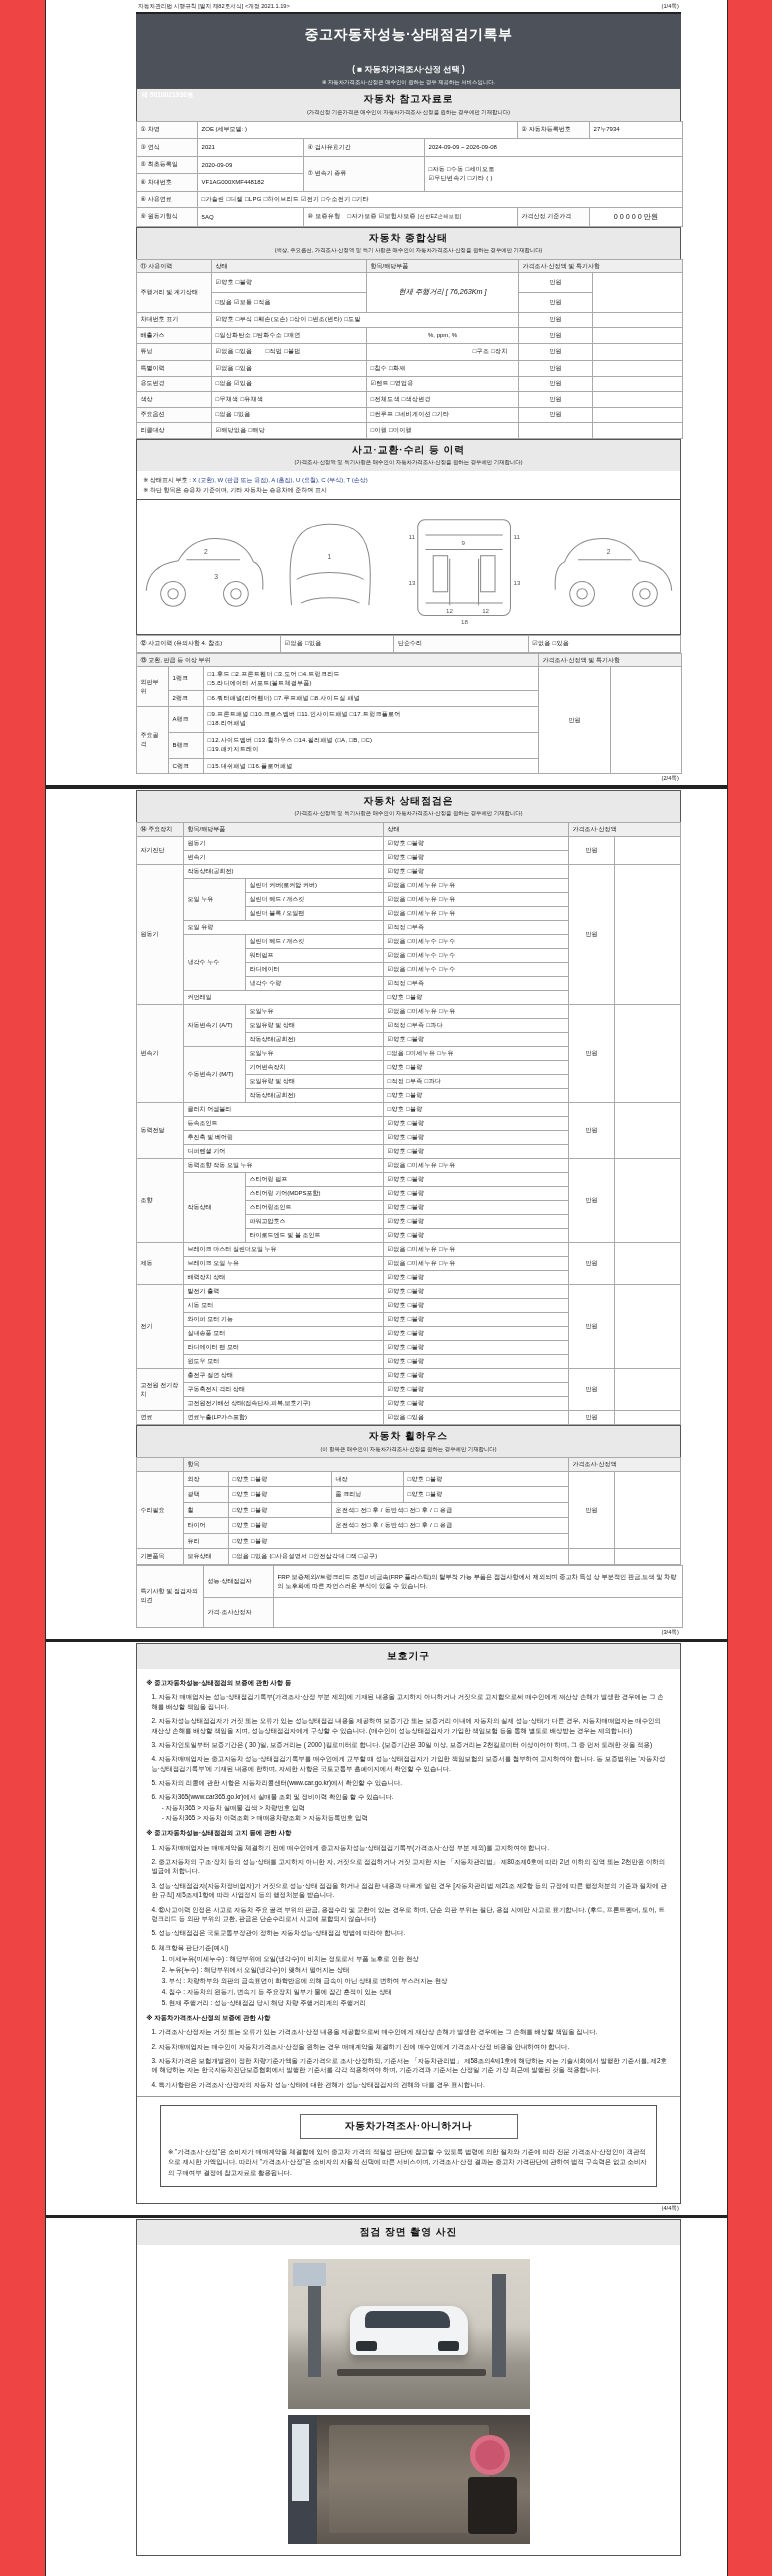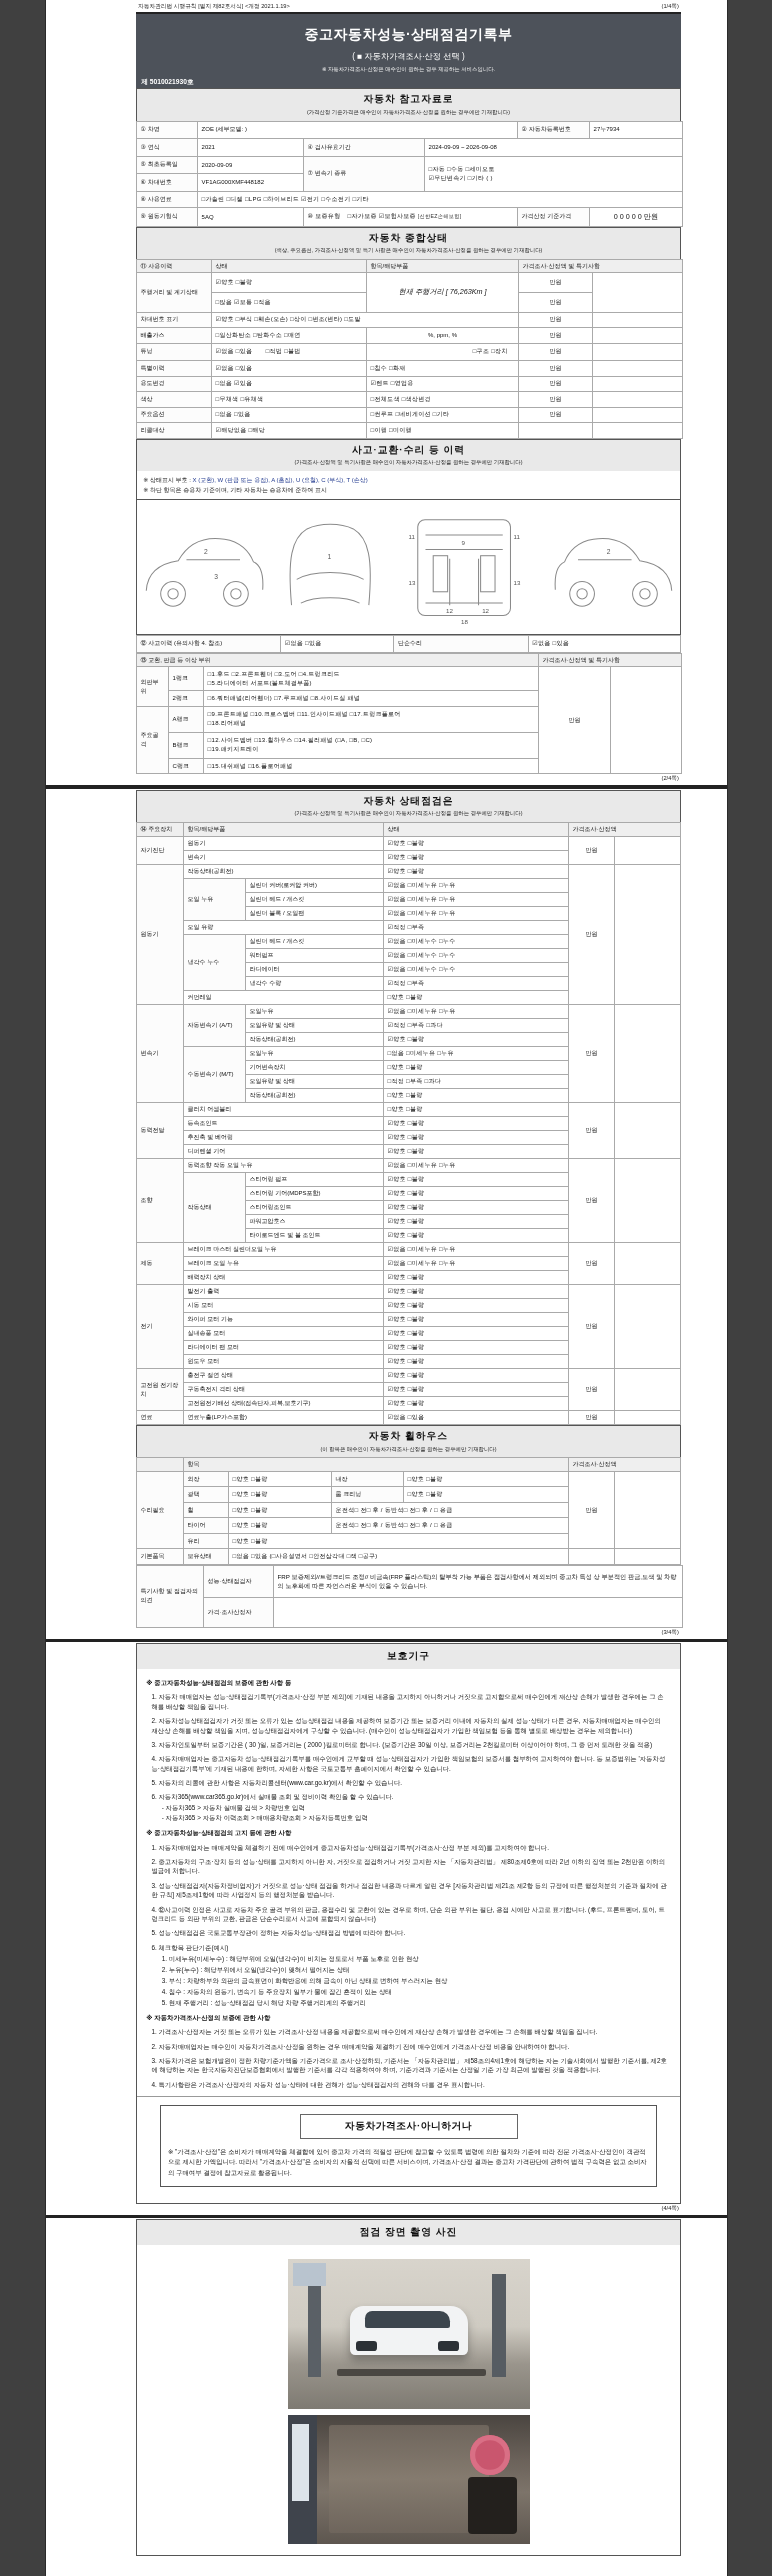--- a/index.html
+++ b/index.html
@@ -1,26 +1,26 @@
 <!DOCTYPE html>
 <html style="font-size:8.2px"><head>
 <meta charset="utf-8">
 <style>
   html,body{margin:0;padding:0;background:#fff;}
-  .canvas{position:relative;width:773px;height:2576px;background:#404040;overflow:hidden;
+  .canvas{position:relative;width:773px;height:2576px;background:#ef4444;overflow:hidden;
           font-family:"Liberation Sans","DejaVu Sans",sans-serif;color:#111;}
   .sheet{position:absolute;left:45px;top:0;width:681px;height:2576px;
          border-left:1px solid #2a2a2a;border-right:1px solid #2a2a2a;background:#fff;}
   .doc{margin-left:90px;width:545px;}
   .lawline{display:flex;justify-content:space-between;font-size:5.7px;color:#222;padding:3.1px 2.1px 1px 2.1px;}
   .pagebar{height:3.1px;background:#222;margin:1px 0 1px -90px;width:681px;}
   .pagemark{text-align:right;font-size:5.7px;color:#222;padding:1px 2.1px;}
   .dkhead{background:#4d525a;color:#fff;text-align:center;padding:5.2px 0 3.1px 0;border-top:2.6px solid #222;}
   .dkhead .t{font-size:14px;font-weight:bold;letter-spacing:0.5px;margin-top:7.2px;}
-  .dkhead .s{font-size:8.2px;margin-top:7px;}
+  .dkhead .s{font-size:8.2px;margin-top:20px;font-weight:bold;}
   .dkhead .n{font-size:5.4px;margin-top:3.1px;color:#eee;}
   .dkhead .no{font-size:6.7px;text-align:left;padding:5.2px 0 1px 5.2px;font-weight:bold;}
   .sechead{background:#e9e9e9;border:0.5px solid #555;border-bottom:none;text-align:center;padding:4.1px 0 4.6px 0;}
   .sechead .t{font-size:9.8px;font-weight:bold;letter-spacing:1px;}
   .sechead .s{font-size:5.4px;margin-top:2.6px;color:#222;}
   table{border-collapse:collapse;width:545px;table-layout:fixed;}
   td{border:0.5px solid #aaa;font-size:6px;padding:1px 3.6px;vertical-align:middle;background:#fff;
      overflow:hidden;}
   .ot{border:0.5px solid #555;}
   td.lab{background:#fcfcfc;}

